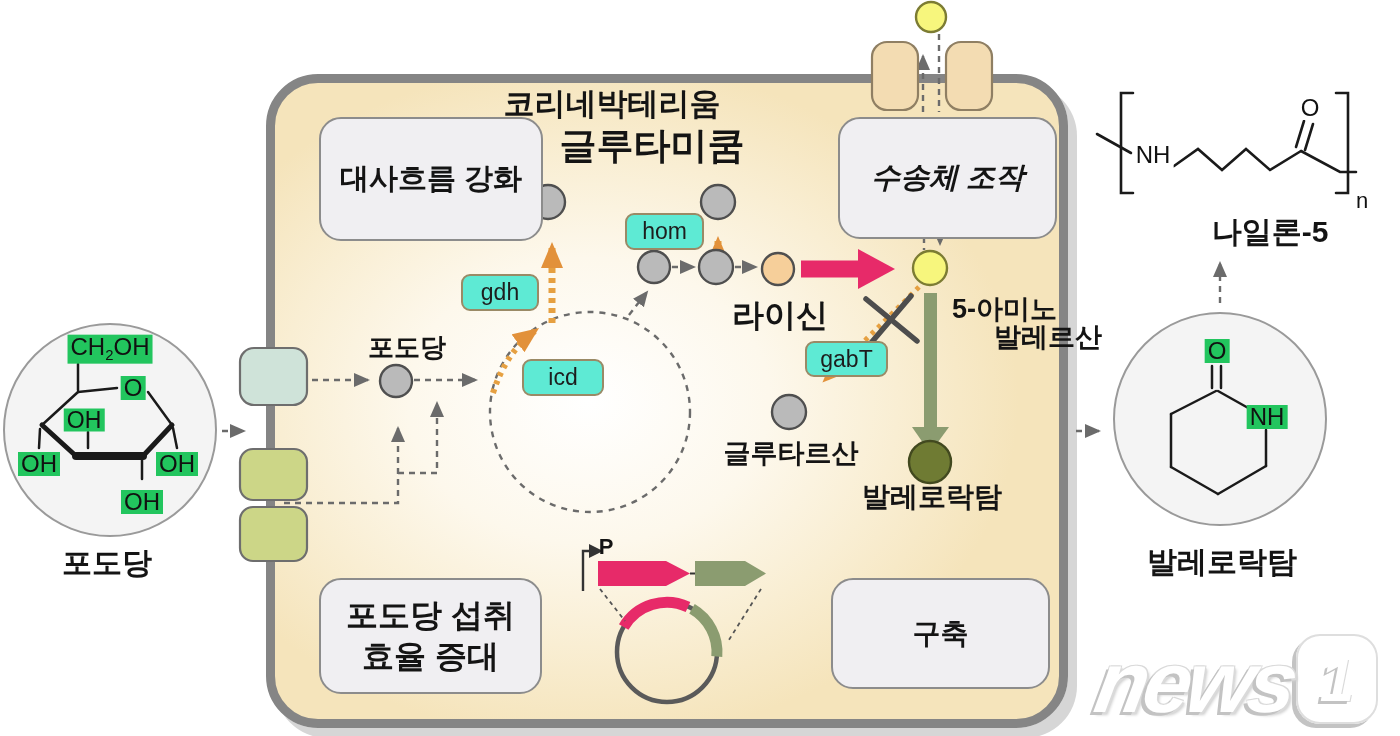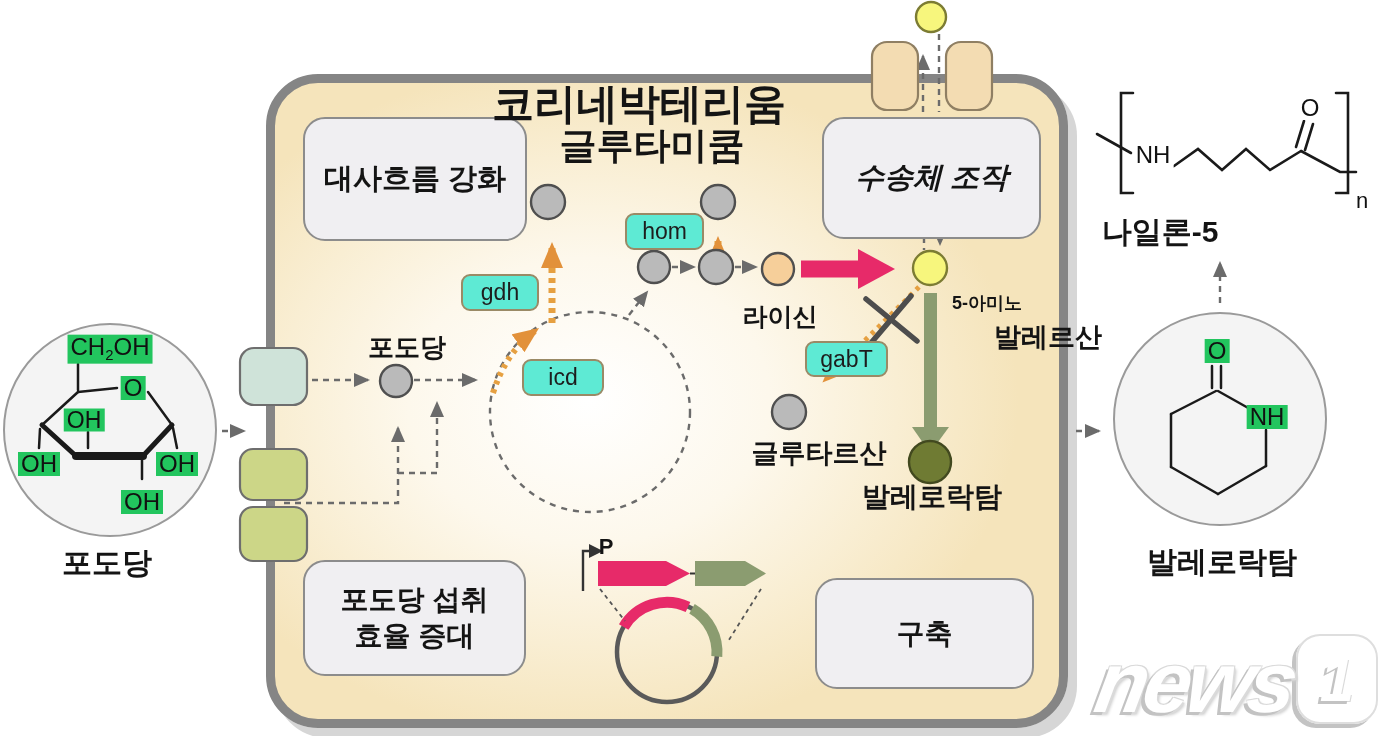--- a/index.html
+++ b/index.html
@@ -17,21 +17,21 @@
       #ffffff 0%, #fdf8ec 42%, #f9eed3 72%, #f5e4bb 100%);
     box-shadow:9px 10px 0 #d6d6d6;
     z-index:1;
   }
   svg#gfx { position:absolute; left:0; top:0; z-index:2; }
 
   .sbox {
     position:absolute; background:#f0eff2; border:2px solid #8c8c8c;
     border-radius:22px; display:flex; flex-direction:column;
     align-items:center; justify-content:center; text-align:center;
-    font-weight:bold; line-height:1.28; z-index:3; color:#141414;
+    font-weight:bold; line-height:1.28; z-index:3; color:#141414;margin-left:16px;
   }
   .gene {
     position:absolute; background:#5eead4; border:2px solid #9a8a66;
     border-radius:9px; display:flex; align-items:center; justify-content:center;
     font-size:23px; color:#1d1d1d; z-index:4;
   }
   .c { position:absolute; transform:translate(-50%,-50%); white-space:nowrap; z-index:4; }
   .l { position:absolute; white-space:nowrap; z-index:4; }
   .bold { font-weight:bold; }
   .chem { font-weight:500; line-height:1; padding:0 3px; background:#22c55e; color:#111; }
@@ -184,51 +184,51 @@
       <circle cx="667" cy="652" r="50" fill="none" stroke="#5a5a5a" stroke-width="4.5"></circle>
       <path d="M 623.7,627 A 50,50 0 0 1 688,607" stroke="#e72a69" stroke-width="11" fill="none"></path>
       <path d="M 692,608.7 A 50,50 0 0 1 716.8,656.4" stroke="#8b9c70" stroke-width="11" fill="none"></path>
       <g stroke="#555555" stroke-width="1.8" stroke-dasharray="4 4">
         <path d="M 600,589 L 625,621"></path>
         <path d="M 761,589 L 727,643"></path>
       </g>
     </g>
   </svg>
 
-  <div class="c bold" style="left:639px; top:104px; font-size:42px;">코리네박테리움</div>
+  <div class="c bold" style="left:612px; top:104px; font-size:31px;">코리네박테리움</div>
   <div class="c bold" style="left:652px; top:146px; font-size:37px;">글루타미쿰</div>
 
   <div class="sbox" style="left:303px; top:117px; width:220px; height:120px; font-size:29px;">
     <span>대사흐름 강화</span>
   </div>
   <div class="sbox" style="left:822px; top:117px; width:215px; height:118px; font-size:29px;font-style:italic;">
     <span>수송체 조작</span>
   </div>
-  <div class="sbox" style="left:303px; top:560px; width:219px; height:112px; font-size:28px;">
+  <div class="sbox" style="left:303px; top:578px; width:219px; height:112px; font-size:32px;">
     <span>포도당 섭취</span>
     <span>효율 증대</span>
   </div>
   <div class="sbox" style="left:815px; top:578px; width:215px; height:107px; font-size:28px;">
     <span>구축</span>
   </div>
 
   <div class="gene" style="left:461px; top:274px; width:74px; height:33px;">gdh</div>
   <div class="gene" style="left:522px; top:359px; width:78px; height:33px;">icd</div>
   <div class="gene" style="left:625px; top:213px; width:75px; height:33px;">hom</div>
   <div class="gene" style="left:805px; top:341px; width:79px; height:32px;">gabT</div>
 
   <div class="c bold" style="left:107px; top:563px; font-size:30px;">포도당</div>
   <div class="c bold" style="left:407px; top:347px; font-size:26px;">포도당</div>
-  <div class="c bold" style="left:780px; top:316px; font-size:25px;">라이신</div>
-  <div class="l bold" style="left:952px; top:291px; font-size:18px;">5-아미노</div>
+  <div class="c bold" style="left:780px; top:316px; font-size:32px;">라이신</div>
+  <div class="l bold" style="left:952px; top:291px; font-size:27px;">5-아미노</div>
   <div class="l bold" style="left:952px; top:319px; font-size:27px;margin-left:42px;">발레르산</div>
-  <div class="c bold" style="left:791px; top:453px; font-size:27px;margin-left:28px;">글루타르산</div>
+  <div class="c bold" style="left:791px; top:453px; font-size:27px;">글루타르산</div>
   <div class="c bold" style="left:932px; top:497px; font-size:28px;">발레로락탐</div>
   <div class="c bold" style="left:1222px; top:562px; font-size:30px;">발레로락탐</div>
-  <div class="c bold" style="left:1160px; top:232px; font-size:30px;">나일론-5</div>
+  <div class="c bold" style="left:1270px; top:232px; font-size:30px;">나일론-5</div>
 
   <div class="c chem" style="left:110px; top:349px; font-size:24px;"><span>CH</span><sub>2</sub><span>OH</span></div>
   <div class="c chem" style="left:133px; top:388px; font-size:24px;">O</div>
   <div class="c chem" style="left:84px; top:420px; font-size:23px;">OH</div>
   <div class="c chem" style="left:39px; top:464px; font-size:24px;">OH</div>
   <div class="c chem" style="left:177px; top:464px; font-size:24px;">OH</div>
   <div class="c chem" style="left:142px; top:502px; font-size:24px;">OH</div>
   <div class="c chem w" style="left:1153px; top:155px; font-size:24px;">NH</div>
   <div class="c chem w" style="left:1310px; top:108px; font-size:24px;">O</div>
   <div class="c chem w" style="left:1362px; top:201px; font-size:22px;">n</div>

